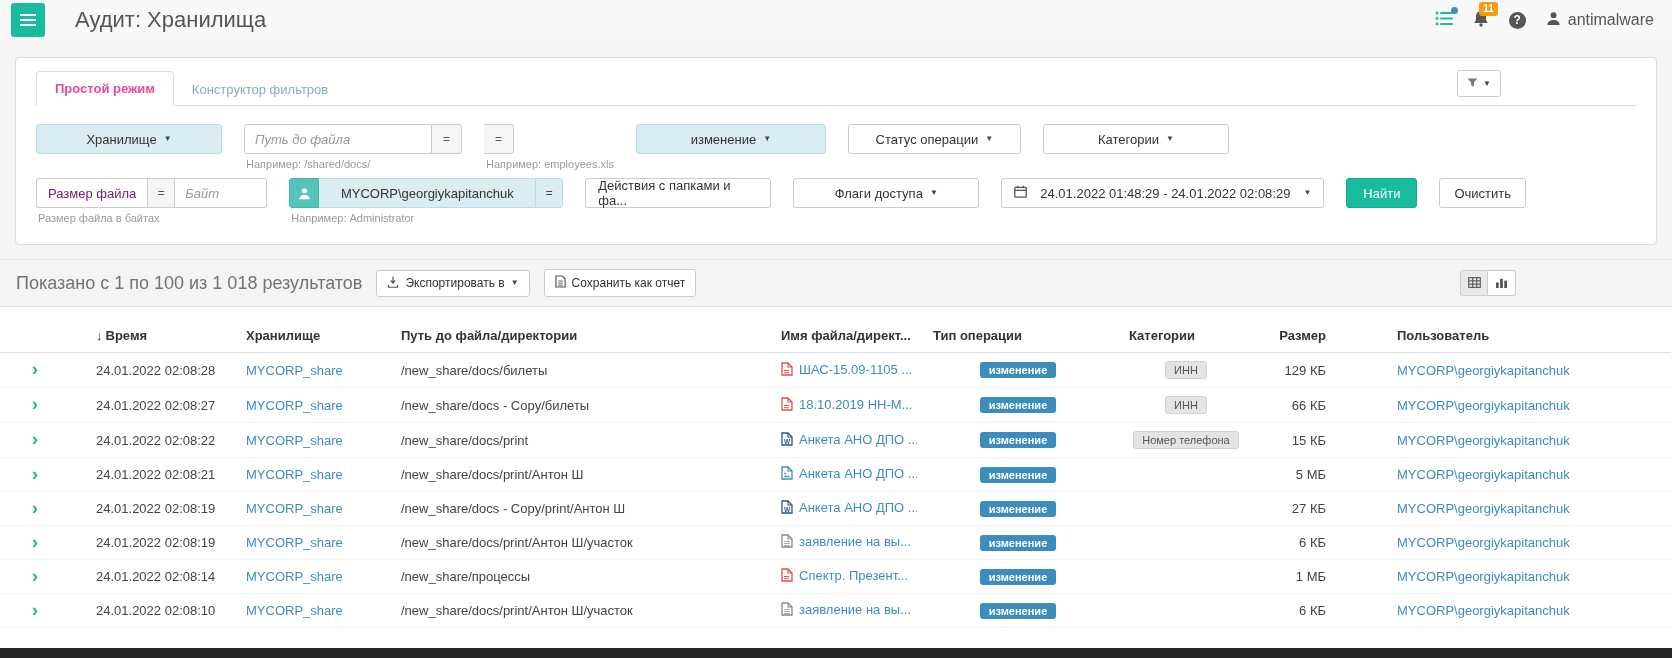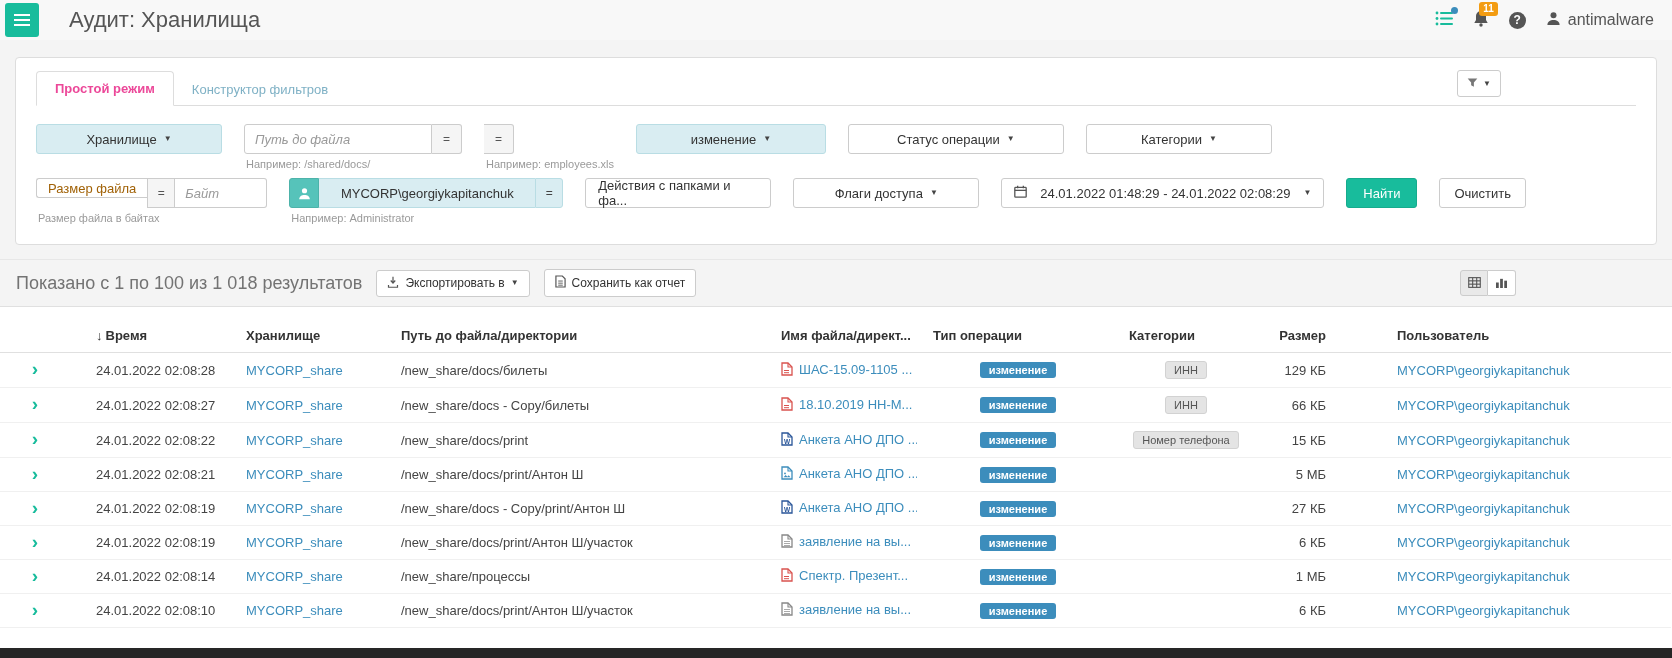--- a/index.html
+++ b/index.html
@@ -4,21 +4,21 @@
 <style>
   * { box-sizing: border-box; margin: 0; padding: 0; }
   html,body { width:1672px; height:658px; overflow:hidden; }
   body {
     font-family: "Liberation Sans", "DejaVu Sans", sans-serif;
     font-size: 13px; color:#333; background:#fff; position:relative;
   }
   a { color:#3c8dbc; text-decoration:none; cursor:pointer; }
 
   
-  .topbar { height:40px; background:#f8f8f8; display:flex; align-items:center; padding:0 18px 0 5px; }
+  .topbar { height:40px; background:#f8f8f8; display:flex; align-items:center; padding:0 18px 0 11px; }
   .hamburger { width:34px; height:34px; background:#18bc9c; border:none; border-radius:3px;
     display:flex; align-items:center; justify-content:center; cursor:pointer; }
   .hamburger-bars { width:16px; height:2px; background:#fff; position:relative; display:block; }
   .hamburger-bars::before,.hamburger-bars::after { content:""; position:absolute; left:0; width:16px; height:2px; background:#fff; }
   .hamburger-bars::before { top:-5px; } .hamburger-bars::after { top:5px; }
   .page-title { font-size:22px; font-weight:400; color:#555; margin-left:30px; }
   .topbar-right { margin-left:auto; display:flex; align-items:center; gap:20px; }
   .icon-btn { position:relative; cursor:pointer; display:flex; align-items:center; }
   .blue-dot { position:absolute; top:-4px; right:-5px; width:7px; height:7px; border-radius:50%; background:#3c8dbc; }
   .badge-orange { position:absolute; top:-8px; right:-9px; background:#f39c12; color:#fff;
@@ -48,37 +48,37 @@
     border-radius:3px; padding:0 12px; font-size:13px; color:#333; cursor:pointer; height:30px; }
   .chip-teal { background:#d9edf2; border:1px solid #b9dde4; }
   .btn-drop { background:#fff; border:1px solid #ccc; }
   .igroup { display:flex; }
   .igroup input { border:1px solid #ccc; border-radius:3px 0 0 3px; padding:0 10px; font-size:13px;
     font-family:inherit; color:#333; outline:none; height:30px; }
   .igroup input::placeholder { font-style:italic; color:#999; }
   .addon { width:30px; display:flex; align-items:center; justify-content:center; background:#f5f5f5;
     border:1px solid #ccc; border-left:none; border-radius:0 3px 3px 0; font-size:12px; color:#555; height:30px; }
   .size-label { display:flex; align-items:center; background:#fff; border:1px solid #ccc;
-    border-right:none; border-radius:3px 0 0 3px; padding:8px 11px; font-size:13px; color:#a16207; height:20px; }
+    border-right:none; border-radius:3px 0 0 3px; padding:8px 11px; font-size:13px; color:#701a75; height:30px; }
   .addon-mid { width:28px; display:flex; align-items:center; justify-content:center; background:#f5f5f5;
     border:1px solid #ccc; font-size:12px; color:#555; height:30px; }
   .size-input { border:1px solid #ccc !important; border-left:none !important; border-radius:0 3px 3px 0 !important; width:92px; }
   .u-icon { width:30px; background:#56c3ba; border:1px solid #4db3aa; border-radius:3px 0 0 3px;
     display:flex; align-items:center; justify-content:center; height:30px; }
   .u-text { min-width:216px; background:#d9edf2; border-top:1px solid #b9dde4; border-bottom:1px solid #b9dde4;
     display:flex; align-items:center; justify-content:center; font-size:13px; color:#333; padding:0 12px; height:30px; }
   .u-op { width:28px; background:#d9edf2; border:1px solid #b9dde4; border-radius:0 3px 3px 0;
     display:flex; align-items:center; justify-content:center; font-size:12px; color:#444; height:30px; }
   .date-btn { display:flex; align-items:center; gap:13px; padding:0 12px; background:#fff; border:1px solid #ccc;
     border-radius:3px; font-size:13px; color:#333; cursor:pointer; height:30px; white-space:nowrap; }
   .btn-search { background:#18bc9c; color:#fff; border:1px solid #16ab8d; border-radius:3px;
     padding:0 16px; font-size:13px; cursor:pointer; height:30px; font-family:inherit; }
   .btn-clear { background:#fff; color:#333; border:1px solid #ccc; border-radius:3px;
     padding:0 14px; font-size:13px; cursor:pointer; height:30px; font-family:inherit; }
-  .w186 { width:186px; } .w190 { width:190px; } .w185 { width:216px; }
+  .w186 { width:186px; } .w190 { width:190px; } .w185 { width:173px; }
 
   
   .results-bar { background:#f4f4f4; border-top:1px solid #e7e7e7; border-bottom:1px solid #e0e0e0;
     display:flex; align-items:center; gap:14px; padding:9px 16px; }
   .summary { font-size:18px; color:#737373; }
   .btn-small { background:#fff; border:1px solid #ccc; border-radius:3px; padding:5px 10px; font-size:12px;
     color:#333; display:flex; align-items:center; gap:6px; cursor:pointer; font-family:inherit; }
   .view-toggles { margin-left:auto; margin-right:140px; display:flex; }
   .toggle { width:28px; height:26px; border:1px solid #ccc; background:#fff; display:flex;
     align-items:center; justify-content:center; cursor:pointer; }

